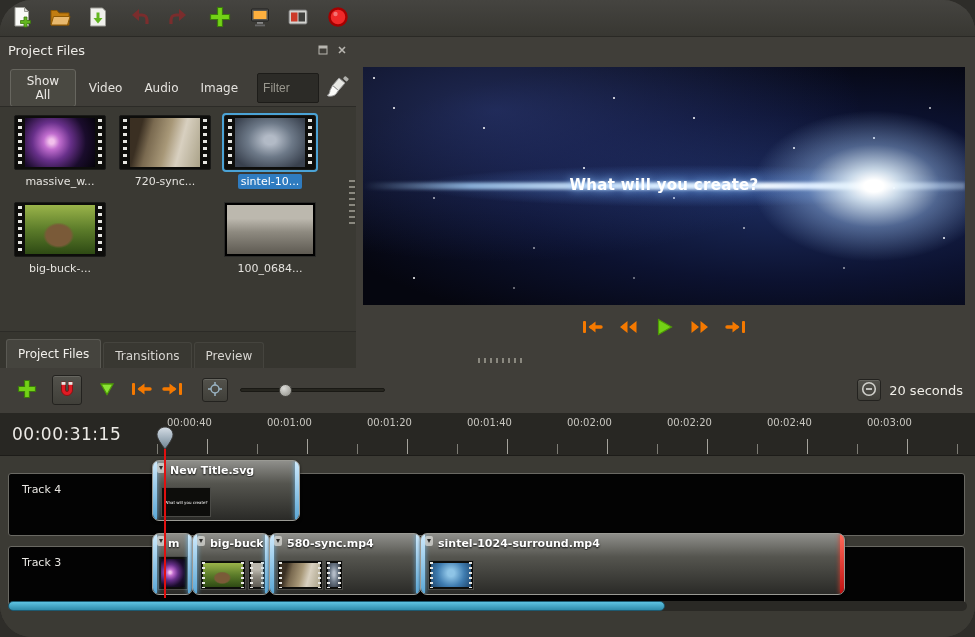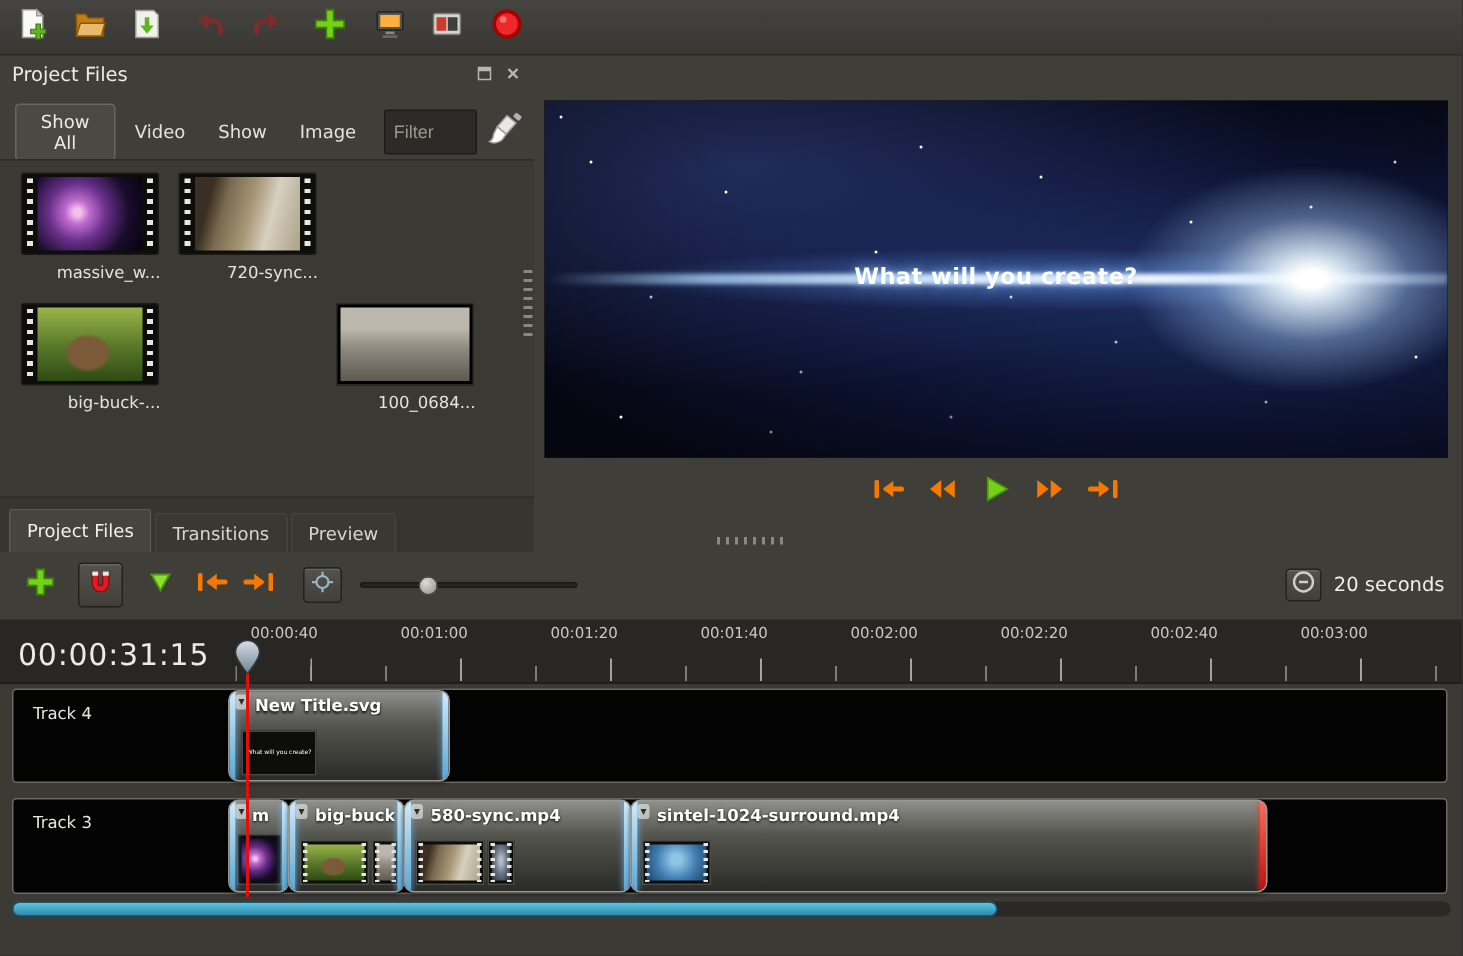--- a/index.html
+++ b/index.html
@@ -1,18 +1,18 @@
 <!DOCTYPE html>
 <html><head>
 <meta charset="utf-8">
 <style>
   * { margin:0; padding:0; box-sizing:border-box; }
   html,body { background:#2e2d29; }
   body { font-family:"DejaVu Sans","Liberation Sans",sans-serif; }
-  .app { position:relative; width:975px; height:637px; background:#403e39; overflow:hidden; color:#e8e8e4; }
+  .app { position:relative; width:975px; height:637px; background:#403e39; overflow:hidden; color:#e8e8e4;border-radius:32px; }
 
   button { background:none; border:0; padding:0; cursor:pointer; font-family:inherit; }
 
   
   .toolbar { position:absolute; left:0; top:0; width:975px; height:37px;
              background:linear-gradient(#454440,#383732); border-bottom:1px solid #2a2925;
              display:flex; align-items:center; }
   .tb-group { display:flex; align-items:center; gap:10px; }
   .tb-btn { width:28px; height:28px; display:flex; align-items:center; justify-content:center; border-radius:3px; }
 
@@ -26,21 +26,21 @@
 
   .filter-row { position:absolute; left:10px; top:36px; right:6px; height:28px; display:flex; align-items:center; gap:4px; }
   .btn-showall { border:1px solid #67665f; background:#4a4942; border-radius:3px; padding:4px 9px; font-size:12px; color:#eceae6; }
   .btn-flat    { padding:4px 9px; font-size:12px; color:#e4e2de; border-radius:3px; }
   .filter-input { width:62px; height:22px; background:#2c2b27; border:1px solid #1d1c19; border-radius:2px;
                   color:#d8d6d2; font-size:12px; padding:14px 5px; margin-left:6px; }
   .filter-input::placeholder { color:#9a988f; }
 
   .files-area { position:absolute; left:0; top:68px; width:356px; height:226px;
                 background:#3a3933; border-top:1px solid #2c2b27; border-bottom:1px solid #2c2b27; }
-  .file-item { position:absolute; width:100px; text-align:right; }
+  .file-item { position:absolute; width:100px; text-align:center; }
   .filmthumb { position:relative; width:92px; height:55px; margin:0 auto; background:#0d0d0b; border-radius:2px; border:1px solid #1a1a18; }
   .filmthumb::before, .filmthumb::after { content:""; position:absolute; top:3px; bottom:3px; width:4px;
       background:repeating-linear-gradient(to bottom,#e6e6e2 0 3px,transparent 3px 7px); }
   .filmthumb::before { left:3px; } .filmthumb::after { right:3px; }
   .filmthumb .img { position:absolute; left:10px; right:10px; top:2px; bottom:2px; }
   .plainthumb { position:relative; width:92px; height:55px; margin:0 auto; background:#000; border:1px solid #2a2a28;
                 display:flex; align-items:center; justify-content:center; }
   .file-item.sel .filmthumb, .file-item.sel .plainthumb { outline:2px solid #4ba3d6; }
   .file-label { margin-top:5px; font-size:11px; color:#e4e2de; line-height:14px; }
   .file-label span { padding:1px 3px; border-radius:2px; }
@@ -97,29 +97,29 @@
   .tl-toolbar { position:absolute; left:0; top:368px; width:975px; height:44px; display:flex; align-items:center; }
   .tl-btn { width:30px; height:30px; display:flex; align-items:center; justify-content:center; border-radius:3px; }
   .tl-btn.raised { background:linear-gradient(#53524c,#403f39); border:1px solid #23221f; box-shadow:inset 0 1px 0 rgba(255,255,255,.12); }
   .slider-track { position:relative; width:145px; height:4px; background:#26251f; border:1px solid #1a1915; border-radius:2px; }
   .slider-handle { position:absolute; top:-5px; width:13px; height:13px; border-radius:50%;
       background:radial-gradient(circle at 35% 30%, #dcdcd8, #8e8d86); border:1px solid #4a4944; }
   .zoom-label { font-size:13px; color:#f0eee8; }
 
   
   .ruler { position:absolute; left:0; top:413px; width:975px; height:43px; background:#282723; border-bottom:1px solid #1d1c19; }
-  .big-time { position:absolute; left:12px; top:11px; font-size:20px; color:#eceae6; letter-spacing:.5px; }
+  .big-time { position:absolute; left:12px; top:11px; font-size:17px; color:#eceae6; letter-spacing:.5px; }
   .rlabel { position:absolute; top:4px; width:80px; text-align:left; font-size:10px; color:#c9c7c1; }
   .ticks-minor { position:absolute; left:157px; right:0; top:31px; height:10px;
       background:repeating-linear-gradient(to right,#7e7d76 0 1px,transparent 1px 50px); }
   .ticks-major { position:absolute; left:207px; right:0; top:26px; height:15px;
       background:repeating-linear-gradient(to right,#a5a39c 0 1px,transparent 1px 100px); }
 
   .tl-body { position:absolute; left:0; top:456px; width:975px; height:181px; background:#3b3a34; }
-  .track-row { position:absolute; left:8px; width:957px; background:#030303; border:1px solid #6a6963; border-radius:3px; }
+  .track-row { position:absolute; left:8px; width:957px; background:#030303; border:1px solid #6a6963; border-radius:3px;margin-top:14px; }
   .track-name { position:absolute; left:13px; top:9px; font-size:11px; color:#e8e6e2; }
 
   .clip { position:absolute; border-radius:7px; border:1px solid #9a9a94; overflow:hidden; z-index:10;
       background:linear-gradient(180deg,#8f8f8b 0%,#55554f 38%,#2a2a27 100%);
       box-shadow:0 1px 3px rgba(0,0,0,.6); }
   .clip::before, .clip::after { content:""; position:absolute; top:0; bottom:0; width:4px; z-index:3;
       background:linear-gradient(#cfeafc,#5aa7d6); box-shadow:0 0 5px rgba(110,190,240,.9); }
   .clip::before { left:0; } .clip::after { right:0; }
   .clip.trim-red::after { background:linear-gradient(#ff6a5a,#c01010); box-shadow:0 0 5px rgba(240,60,40,.9); }
   .clip-menu { position:absolute; left:4px; top:2px; font-size:8px; line-height:10px; color:#2e2e2c;
@@ -231,21 +231,21 @@
             <span><svg width="10" height="10">
                 <path d="M2 2l6 6M8 2L2 8" stroke="#b8b6b0" stroke-width="1.6"></path>
               </svg></span>
           </button>
       </span>
     </div>
 
     <div class="filter-row">
       <button class="btn-showall">Show All</button>
       <button class="btn-flat">Video</button>
-      <button class="btn-flat">Show</button>
+      <button class="btn-flat">Audio</button>
       <button class="btn-flat">Image</button>
       <input class="filter-input" placeholder="Filter" style="">
       <button class="tb-btn" style="width:30px;height:26px">
           <span><svg width="24" height="22" viewBox="0 0 24 22">
               <path d="M14 2l6 5-6.5 7.5-6-5z" fill="#e8e8e4" stroke="#999"></path>
               <path d="M7.5 9.5l6 5-2.5 3.5c-2 2.2-6.5 3-8.8 1.4 1.8-1 2.8-3 2.8-5z" fill="#fcfcfa" stroke="#999"></path>
               <rect x="18.5" y="1" width="5" height="3.6" rx="1" transform="rotate(40 21 2.8)" fill="#b0b0ac"></rect>
             </svg></span>
         </button>
     </div>
@@ -255,20 +255,26 @@
         <div class="filmthumb">
             <div class="img img-massive"></div>
           </div>
         <div class="file-label"><span>massive_w...</span></div>
       </div>
       <div class="file-item" style="left:115px;top:8px">
         <div class="filmthumb">
             <div class="img img-720"></div>
           </div>
         <div class="file-label"><span>720-sync...</span></div>
+      </div>
+      <div class="file-item sel" style="left:220px;top:8px">
+        <div class="filmthumb">
+            <div class="img img-sintel"></div>
+          </div>
+        <div class="file-label"><span>sintel-10...</span></div>
       </div>
       <div class="file-item" style="left:10px;top:95px">
         <div class="filmthumb">
             <div class="img img-bigbuck"></div>
           </div>
         <div class="file-label"><span>big-buck-...</span></div>
       </div>
       <div class="file-item" style="left:220px;top:95px">
         <div class="plainthumb">
             <div class="img img-100" style="position:absolute;inset:2px"></div>

